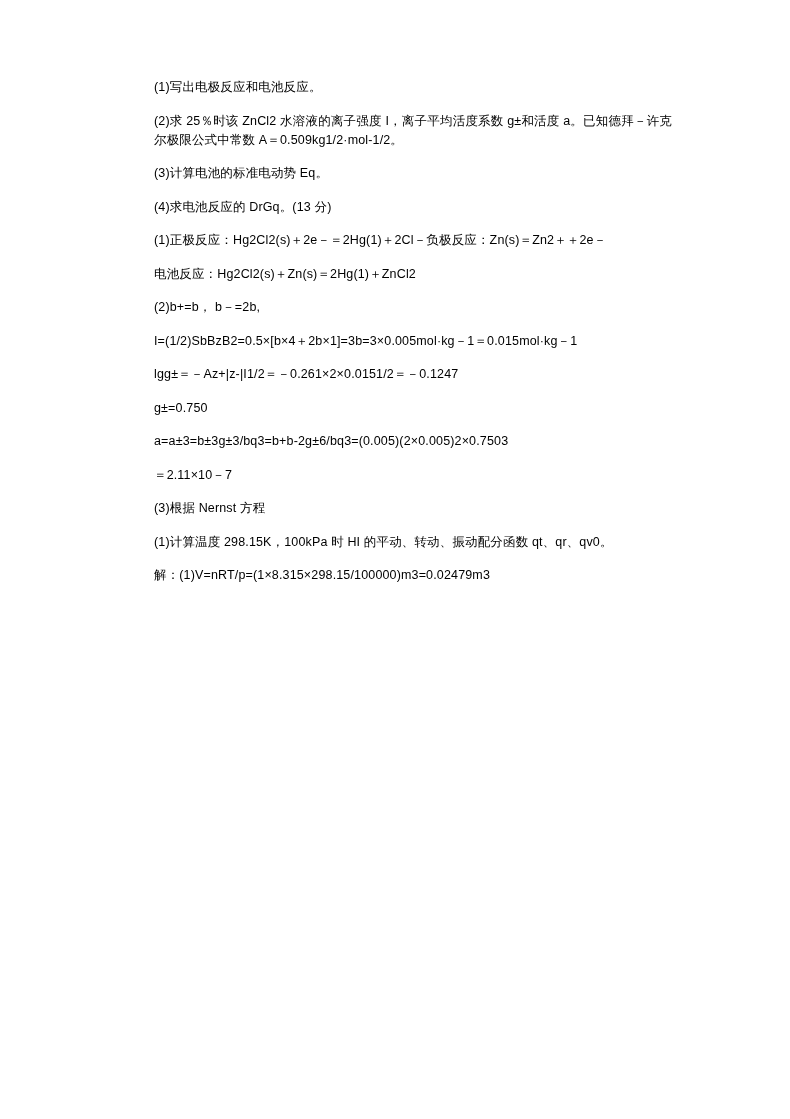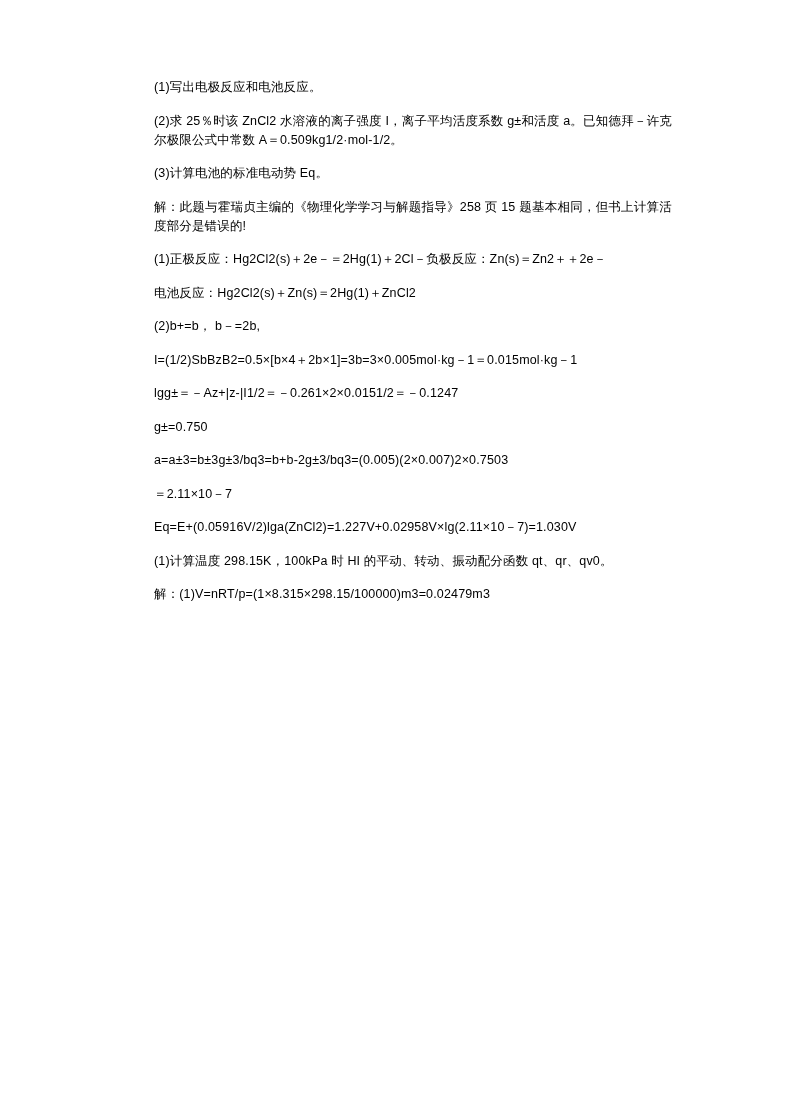--- a/index.html
+++ b/index.html
@@ -39,27 +39,27 @@
   }
 </style>
 </head>
 <body>
 
 <div class="page">
   <div class="doc-body">
     <p class="para pad-left">(1)写出电极反应和电池反应。</p>
     <p class="para pad-left">(2)求 25％时该 ZnCl2 水溶液的离子强度 I，离子平均活度系数 g±和活度 a。已知德拜－许克尔极限公式中常数 A＝0.509kg1/2·mol-1/2。</p>
     <p class="para pad-left">(3)计算电池的标准电动势 Eq。</p>
-    <p class="para pad-left">解：此题与霍瑞贞主编的《物理化学学习与解题指导》258 页 15 题基本相同，但书上计算活度部分是错误的!</p>
+    <p class="para pad-left">(4)求电池反应的 DrGq。(13 分)</p>
     <p class="para pad-left">(1)正极反应：Hg2Cl2(s)＋2e－＝2Hg(1)＋2Cl－负极反应：Zn(s)＝Zn2＋＋2e－</p>
     <p class="para pad-left">电池反应：Hg2Cl2(s)＋Zn(s)＝2Hg(1)＋ZnCl2</p>
     <p class="para pad-left">(2)b+=b， b－=2b,</p>
     <p class="para pad-left">I=(1/2)SbBzB2=0.5×[b×4＋2b×1]=3b=3×0.005mol·kg－1＝0.015mol·kg－1</p>
     <p class="para pad-left">lgg±＝－Az+|z-|I1/2＝－0.261×2×0.0151/2＝－0.1247</p>
     <p class="para pad-left">g±=0.750</p>
-    <p class="para pad-left">a=a±3=b±3g±3/bq3=b+b-2g±3/bq3=(0.005)(2×0.007)2×0.7503</p>
+    <p class="para pad-left">a=a±3=b±3g±3/bq3=b+b-2g±6/bq3=(0.005)(2×0.005)2×0.7503</p>
     <p class="para pad-left">＝2.11×10－7</p>
-    <p class="para pad-left">Eq=E+(0.05916V/2)lga(ZnCl2)=1.227V+0.02958V×lg(2.11×10－7)=1.030V</p>
+    <p class="para pad-left">(3)根据 Nernst 方程</p>
     <p class="para pad-left">(1)计算温度 298.15K，100kPa 时 HI 的平动、转动、振动配分函数 qt、qr、qv0。</p>
     <p class="para pad-left">解：(1)V=nRT/p=(1×8.315×298.15/100000)m3=0.02479m3</p>
     <p class="para pad-left"></p>
   </div>
 </div>
 
 </body></html>

